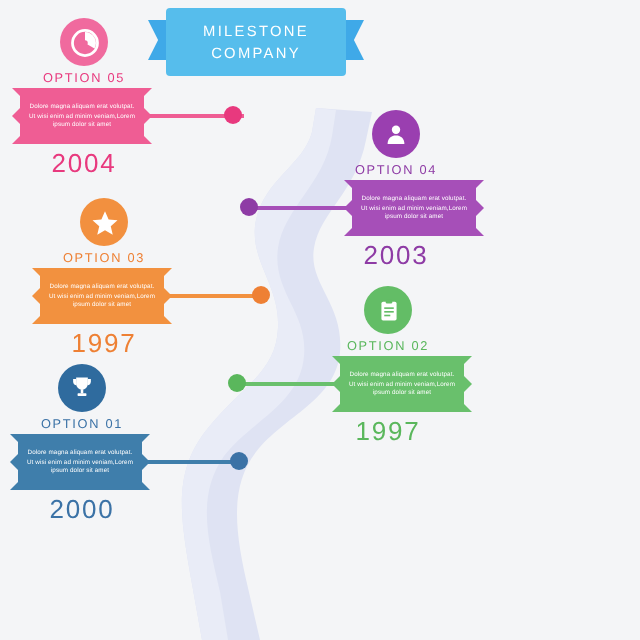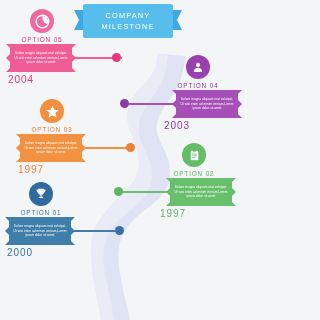--- a/index.html
+++ b/index.html
@@ -47,42 +47,42 @@
     clip-path:polygon(0 0, 4px 4px, 4px 10px, 0 14px, 4px 18px, 4px 24px, 0 28px,
                       100% 28px, calc(100% - 4px) 24px, calc(100% - 4px) 18px, 100% 14px,
                       calc(100% - 4px) 10px, calc(100% - 4px) 4px, 100% 0);
   }
   .ribbon p{
     margin:0;padding:0 7px;color:#ffffff;
     font-size:3.15px;line-height:4.4px;text-align:center;
     letter-spacing:.05px;
   }
   .year{
-    position:absolute;font-size:10px;letter-spacing:.9px;
-    white-space:nowrap;
+    position:absolute;font-size:13px;letter-spacing:.9px;
+    white-space:nowrap;text-align:center;
   }
   .conn{position:absolute;height:1.6px;}
   .dot{position:absolute;width:9px;height:9px;border-radius:50%;}
 </style>
 </head>
 <body>
 
 <div id="stage">
 
   <svg id="road" viewBox="0 0 248 320" preserveAspectRatio="none">
     <path d="M101,320 L96,292 C90,258 86,236 104,214 C122,192 138,186 139,164 C140,142 124,130 128,110 C132,90 152,82 156,66 L158,54 L186,56 L183,70 C178,96 160,106 157,124 C154,142 172,152 170,176 C168,200 142,208 128,226 C114,244 118,268 124,294 L130,320 Z" fill="#dfe3f3"></path>
     <path d="M101,320 L96,292 C90,258 86,236 104,214 C122,192 138,186 139,164 C140,142 124,130 128,110 C132,90 152,82 156,66 L158,54 L168,55 L166,68 C162,92 142,104 139,124 C136,146 154,156 152,178 C150,202 126,210 112,228 C98,248 104,270 110,296 L114,320 Z" fill="#e9ecf7"></path>
   </svg>
 
   <div class="banner-wrap">
     <div class="banner-tail l"></div>
     <div class="banner-tail r"></div>
     <div class="banner-body">
+      <span>MILESTONE</span>
       <span>COMPANY</span>
-      <span>MILESTONE</span>
     </div>
   </div>
 
   <div class="node">
     <div class="icon-circle" style="left:30px;top:9px;background:#f06a9e;">
       <svg width="15" height="15" viewBox="0 0 24 24">
           <circle cx="12" cy="12" r="10" fill="none" stroke="#fff" stroke-width="2.2"></circle>
           <path d="M12 12 L12 3.2 A8.8 8.8 0 0 1 19.6 16.4 Z" fill="#fff"></path>
           <circle cx="12" cy="12" r="2.2" fill="#f06a9e"></circle>
         </svg>

